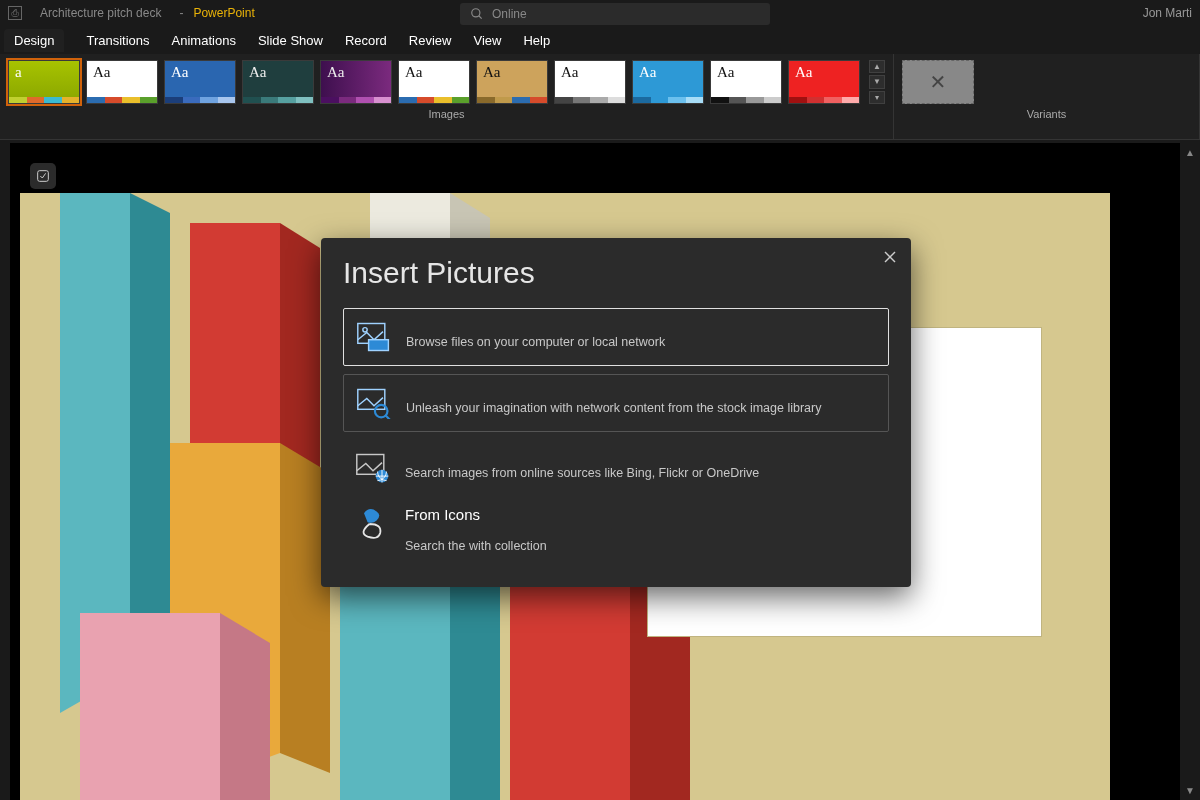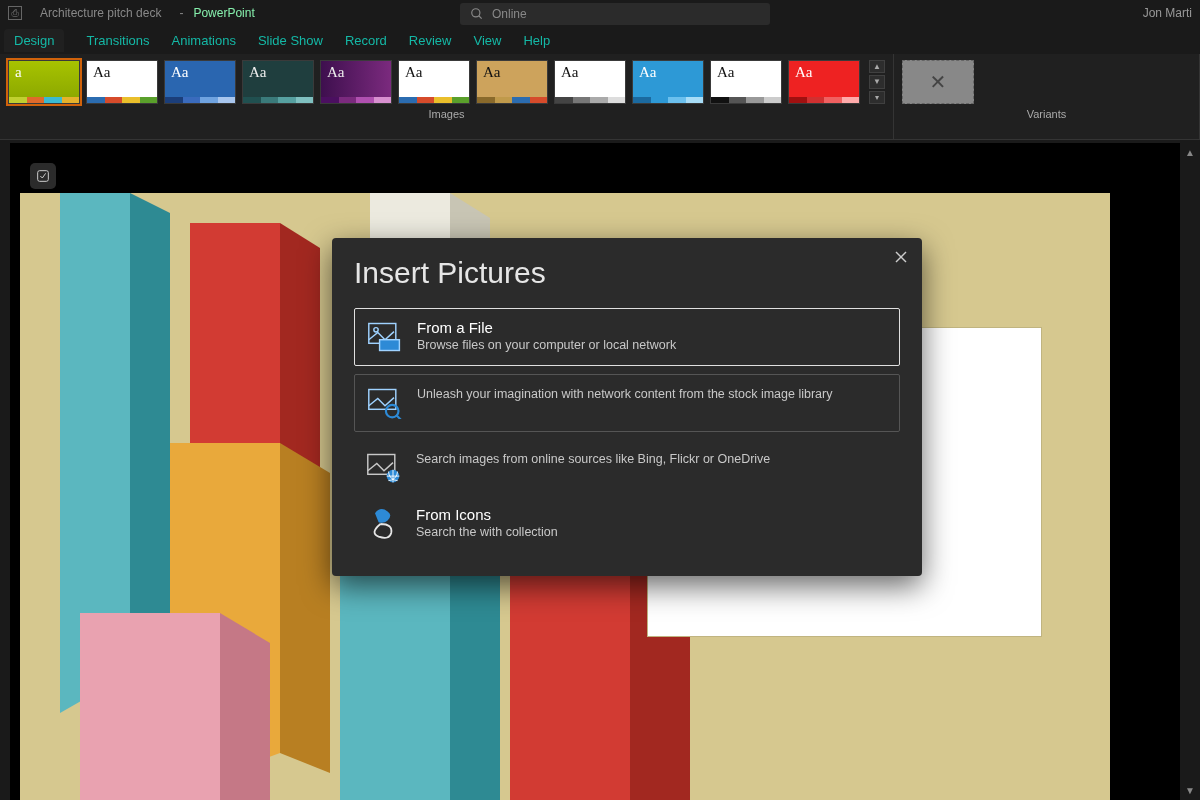--- a/index.html
+++ b/index.html
@@ -16,42 +16,42 @@
       height: 26px;
       display: flex;
       align-items: center;
       padding: 0 8px;
       background: #1a1a1a;
       font-size: 12px;
     }
     .tb-left { display: flex; align-items: center; gap: 10px; }
     .tb-icon { width: 14px; height: 14px; border: 1px solid #666; display: flex; align-items: center; justify-content: center; font-size: 9px; color: #888; }
     .tb-title { color: #888; margin-left: 8px; }
-    .tb-app  { color: #86efac; }
+    .tb-app  { color: #eab308; }
     .tb-user { margin-left: auto; color: #999; font-size: 12px; }
     .searchbox {
       position: absolute;
       left: 460px; top: 3px;
       width: 310px; height: 22px;
       background: #2b2b2b;
       border-radius: 3px;
       display: flex; align-items: center;
       padding: 0 10px;
       gap: 8px;
       color: #888;
       font-size: 12px;
     }
     .tabs {
       height: 28px;
       display: flex;
       align-items: center;
       gap: 22px;
       padding: 0 14px;
       font-size: 13px;
-      color: #14b8a6;
+      color: #ffffff;
       background: #1a1a1a;
     }
     .tabs .tab { cursor: default; }
     .tabs .tab.active {
       background: #202020;
       padding: 4px 10px;
       border-top-left-radius: 4px;
       border-top-right-radius: 4px;
       margin-left: -10px;
     }
@@ -152,21 +152,21 @@
       top: 163px; left: 30px;
       width: 26px; height: 26px;
       background: #2b2b2b;
       border-radius: 5px;
       display:flex; align-items:center; justify-content:center;
       color:#ccc;
     }
     .dialog {
       position: absolute;
       top: 238px;
-      left: 332px;
+      left: 321px;
       width: 590px;
       background: #2b2b2b;
       border-radius: 4px;
       box-shadow: 0 10px 30px rgba(0,0,0,0.6);
       color: #e6e6e6;
       padding: 18px 22px 24px 22px;
     }
     .dialog-close {
       position: absolute;
       top: 10px; right: 12px;
@@ -195,21 +195,21 @@
     .opt.sel { border: 1px solid #e0e0e0; }
     .opt.box:not(.sel) { border-color: #555; }
     .opt .icon {
       width: 36px; height: 36px;
       flex-shrink: 0;
       display:flex;
       align-items:center;
       justify-content:center;
     }
     .opt .txt .t { font-size: 15px; color: #fff; }
-    .opt .txt .d { font-size: 12.5px; color: #c8c8c8; margin-top: 2px; }
+    .opt .txt .d { font-size: 12.5px; color: #c8c8c8; margin-top: 16px; }
     .scroll-track {
       position:absolute;
       top: 143px; right: 2px; width: 16px; bottom: 0;
       background: #1a1a1a;
       display:flex; flex-direction:column; align-items:center;
       color:#888; font-size:10px;
       padding:4px 0;
     }
     .scroll-top{margin-bottom:4px;}
     .scroll-bot{margin-top:auto;}
@@ -430,21 +430,20 @@
     <div class="icon">
       <svg width="36" height="32" viewBox="0 0 40 34" fill="none" stroke="#9fd2ff" stroke-width="1.6">
           <rect x="2" y="2" width="30" height="22"></rect>
           <circle cx="10" cy="9" r="2.4"></circle>
           <polyline points="2,20 12,12 20,20 30,11"></polyline>
           <rect x="14" y="20" width="22" height="12" fill="#2d8ad6" stroke="none"></rect>
           <rect x="14" y="20" width="22" height="12"></rect>
         </svg>
     </div>
     <div class="txt">
-      <div class="t">From a File</div>
       <div class="d">Browse files on your computer or local network</div>
     </div>
   </div>
 
   <div class="opt box">
     <div class="icon">
       <svg width="36" height="32" viewBox="0 0 40 34" fill="none" stroke="#9fd2ff" stroke-width="1.6">
           <rect x="2" y="2" width="30" height="22"></rect>
           <polyline points="2,20 12,12 20,20 30,11"></polyline>
           <circle cx="28" cy="26" r="7" stroke="#2d8ad6" stroke-width="2.4"></circle>

